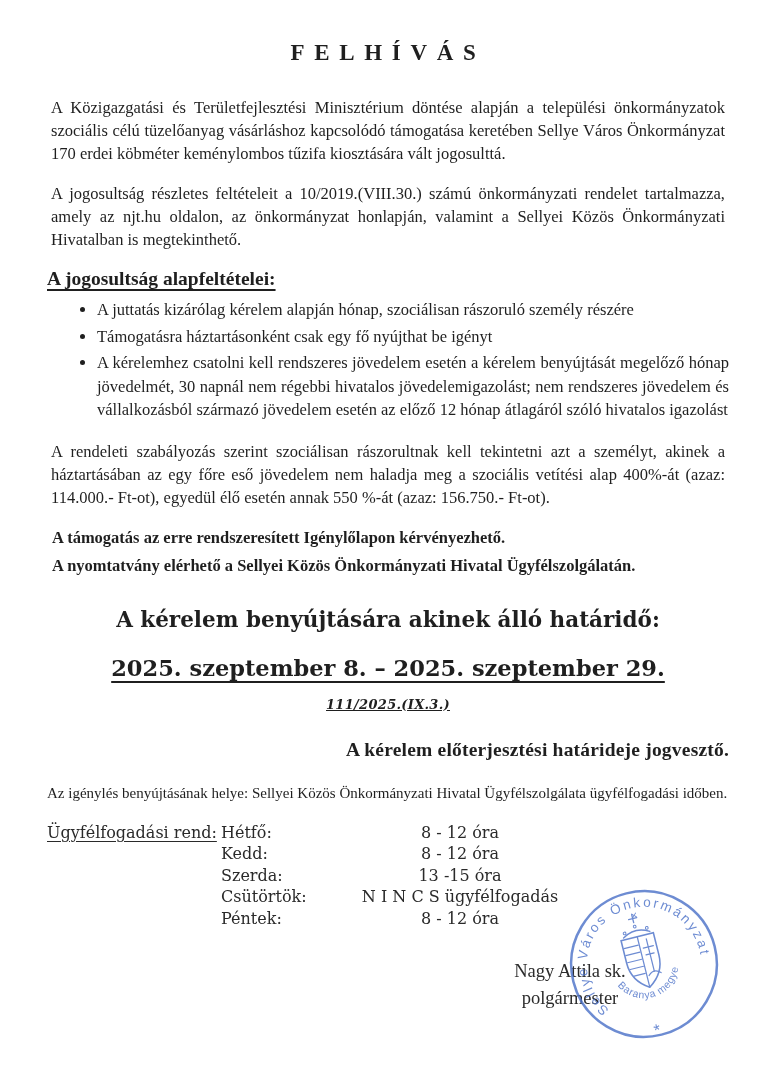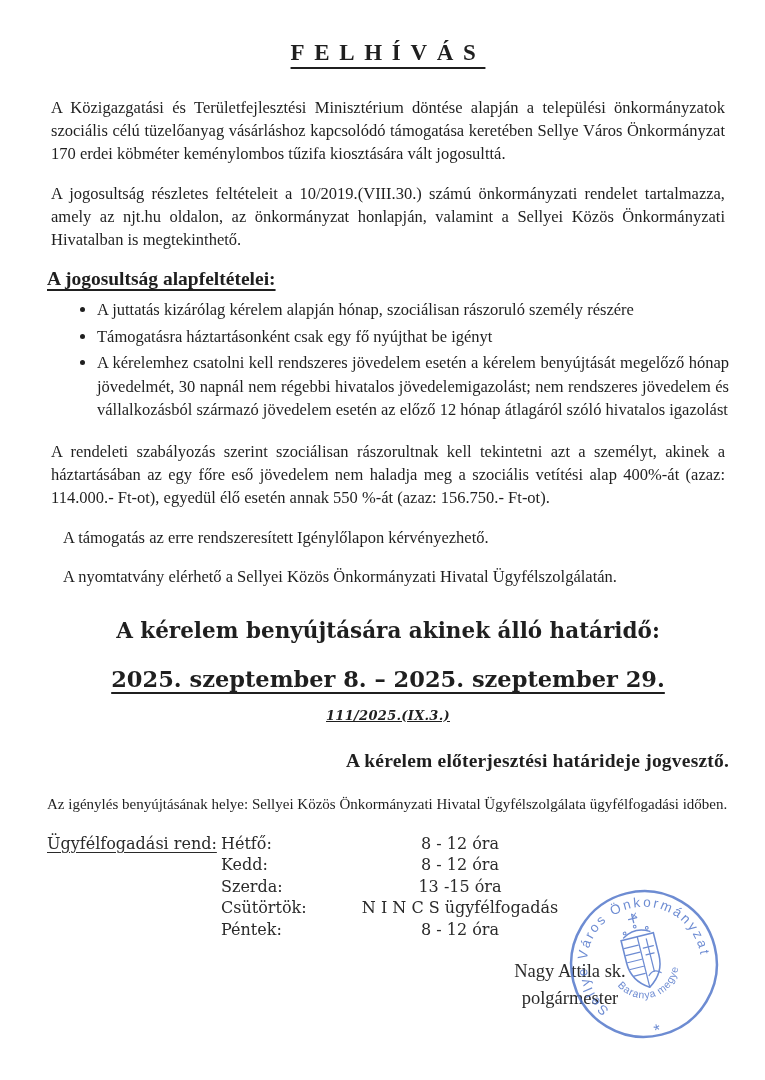--- a/index.html
+++ b/index.html
@@ -5,34 +5,34 @@
   html,body { margin:0; padding:0; background:#ffffff; }
   .page {
     position:relative; width:765px; height:1080px; margin:0 auto;
     box-sizing:border-box; padding:40px 36px 0 47px;
     background:#ffffff; color:#1f1f1f; overflow:hidden;
     font-family:"Liberation Serif","DejaVu Serif",serif;
   }
   .doc-title {
     margin:0 0 30px; text-align:center;
     font-size:23px; font-weight:700; letter-spacing:0.42em;
-    text-decoration:underline; text-decoration-thickness:2px; text-underline-offset:7px;
+    text-decoration-thickness:2px; text-underline-offset:7px;
   }
   .body-p {
     margin:0 4px 17px; font-size:16.5px; line-height:23px; text-align:justify;
   }
   .section-h {
     margin:2px 0 8px; font-size:19.5px; font-weight:700;
     text-decoration:underline; text-decoration-thickness:1.5px; text-underline-offset:4px;
   }
   ul.bullets { margin:0 0 18px; padding:0 0 0 50px; }
   ul.bullets li {
     font-size:16.5px; line-height:23.5px; text-align:justify; margin:0 0 3px;
   }
-  .lead-lines p { margin:16px; font-size:16.5px; line-height:23px; }
+  .lead-lines p { margin:5px; font-size:16.5px; line-height:23px;font-weight:bold; }
   .deadline-h {
     margin:30px 0 0; text-align:center;
     font-family:"DejaVu Serif",serif; font-size:21.5px; font-weight:700;
   }
   .deadline-date {
     margin:23px 0 0; text-align:center;
     font-family:"DejaVu Serif",serif; font-size:22.5px; font-weight:700;
     text-decoration:underline; text-decoration-thickness:2px; text-underline-offset:5px;
   }
   .decree {

